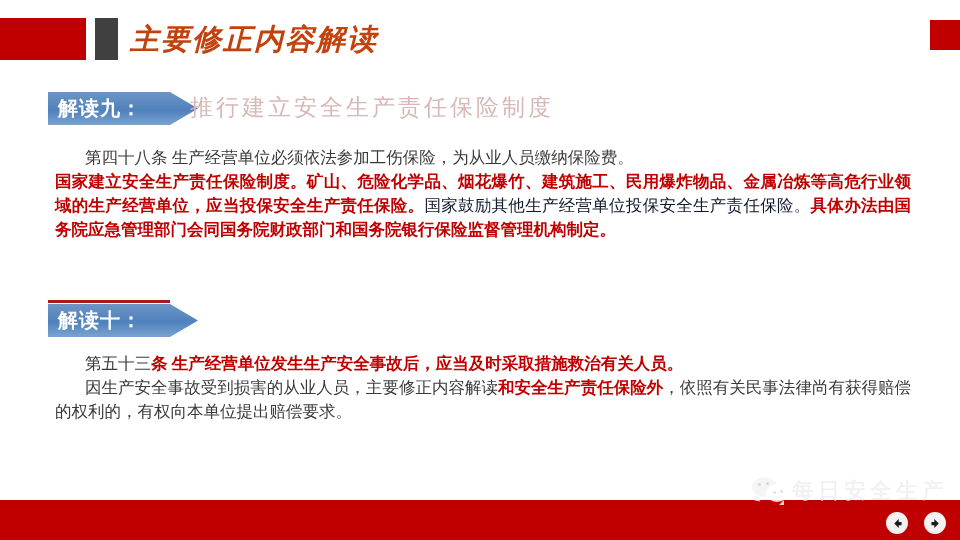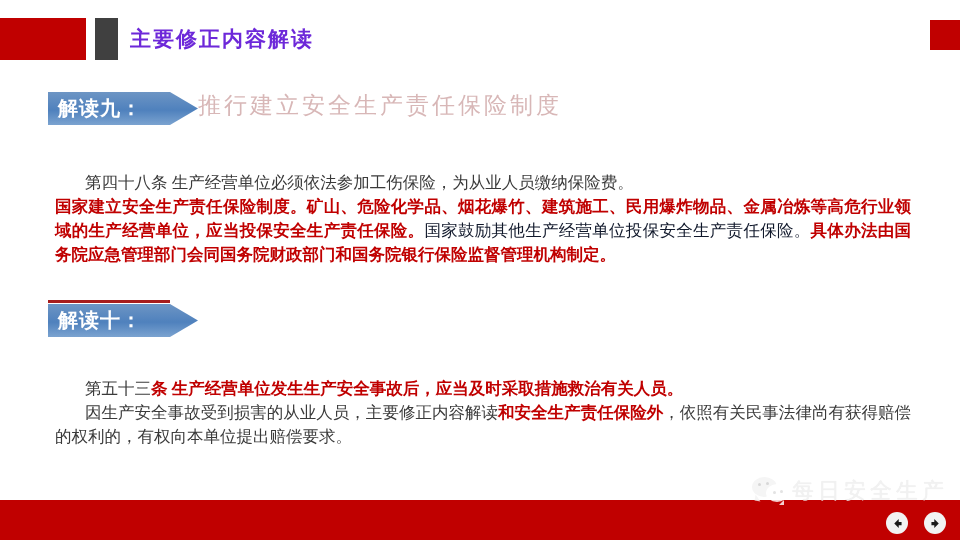--- a/index.html
+++ b/index.html
@@ -16,26 +16,27 @@
   .hdr-red-block{
     position:absolute;left:0;top:18px;width:86px;height:42px;
     background:#c00000;
   }
   .hdr-dark-block{
     position:absolute;left:95px;top:18px;width:23px;height:42px;
     background:#404040;
   }
   .hdr-title{
     position:absolute;left:130px;top:17px;
-    font-size:21px;line-height:44px;
+    font-size:29px;line-height:44px;
     font-weight:700;
-    color:#6d28d9;
+    color:#c2410c;
     letter-spacing:2px;
     font-family:"Liberation Serif","DejaVu Serif",serif;
     white-space:nowrap;
+    font-style:italic;
   }
   .hdr-corner-square{
     position:absolute;right:0;top:20px;width:30px;height:30px;
     background:#c00000;
   }
 
   
   .section{position:absolute;left:0;right:0;}
   .sec9{top:88px;}
   .sec10{top:300px;}
@@ -54,38 +55,37 @@
   }
   .badge .label{
     position:absolute;left:10px;top:0;height:33px;
     line-height:33px;
     font-size:20px;font-weight:700;color:#ffffff;
     letter-spacing:1px;
     white-space:nowrap;
     font-family:"Liberation Serif","DejaVu Serif",serif;
   }
   .sec-sub{
-    position:absolute;left:198px;top:2px;
+    position:absolute;left:190px;top:2px;
     font-size:23px;line-height:34px;
     color:#d8b7b7;
     letter-spacing:3px;
     white-space:nowrap;
-    font-family:Liberation Mono, monospace;
+    font-family:Liberation Sans, sans-serif;
   }
 
   
   .body-text{
     position:absolute;left:55px;width:856px;
     font-size:16.5px;
     line-height:24px;
     color:#3a3a3a;
     text-align:justify;
     text-justify:inter-ideograph;
     font-family:"Liberation Serif","DejaVu Serif",serif;
-    margin-top:25px;
   }
   .sec9 .body-text{top:58px;}
   .sec10 .body-text{top:52px;}
   .indent{display:inline-block;width:30px;}
   .red{color:#c00000;font-weight:700;}
   .redthin{color:#0f172a;font-weight:400;}
   .dark{color:#3a3a3a;font-weight:400;}
 
   
   .footer-bar{

